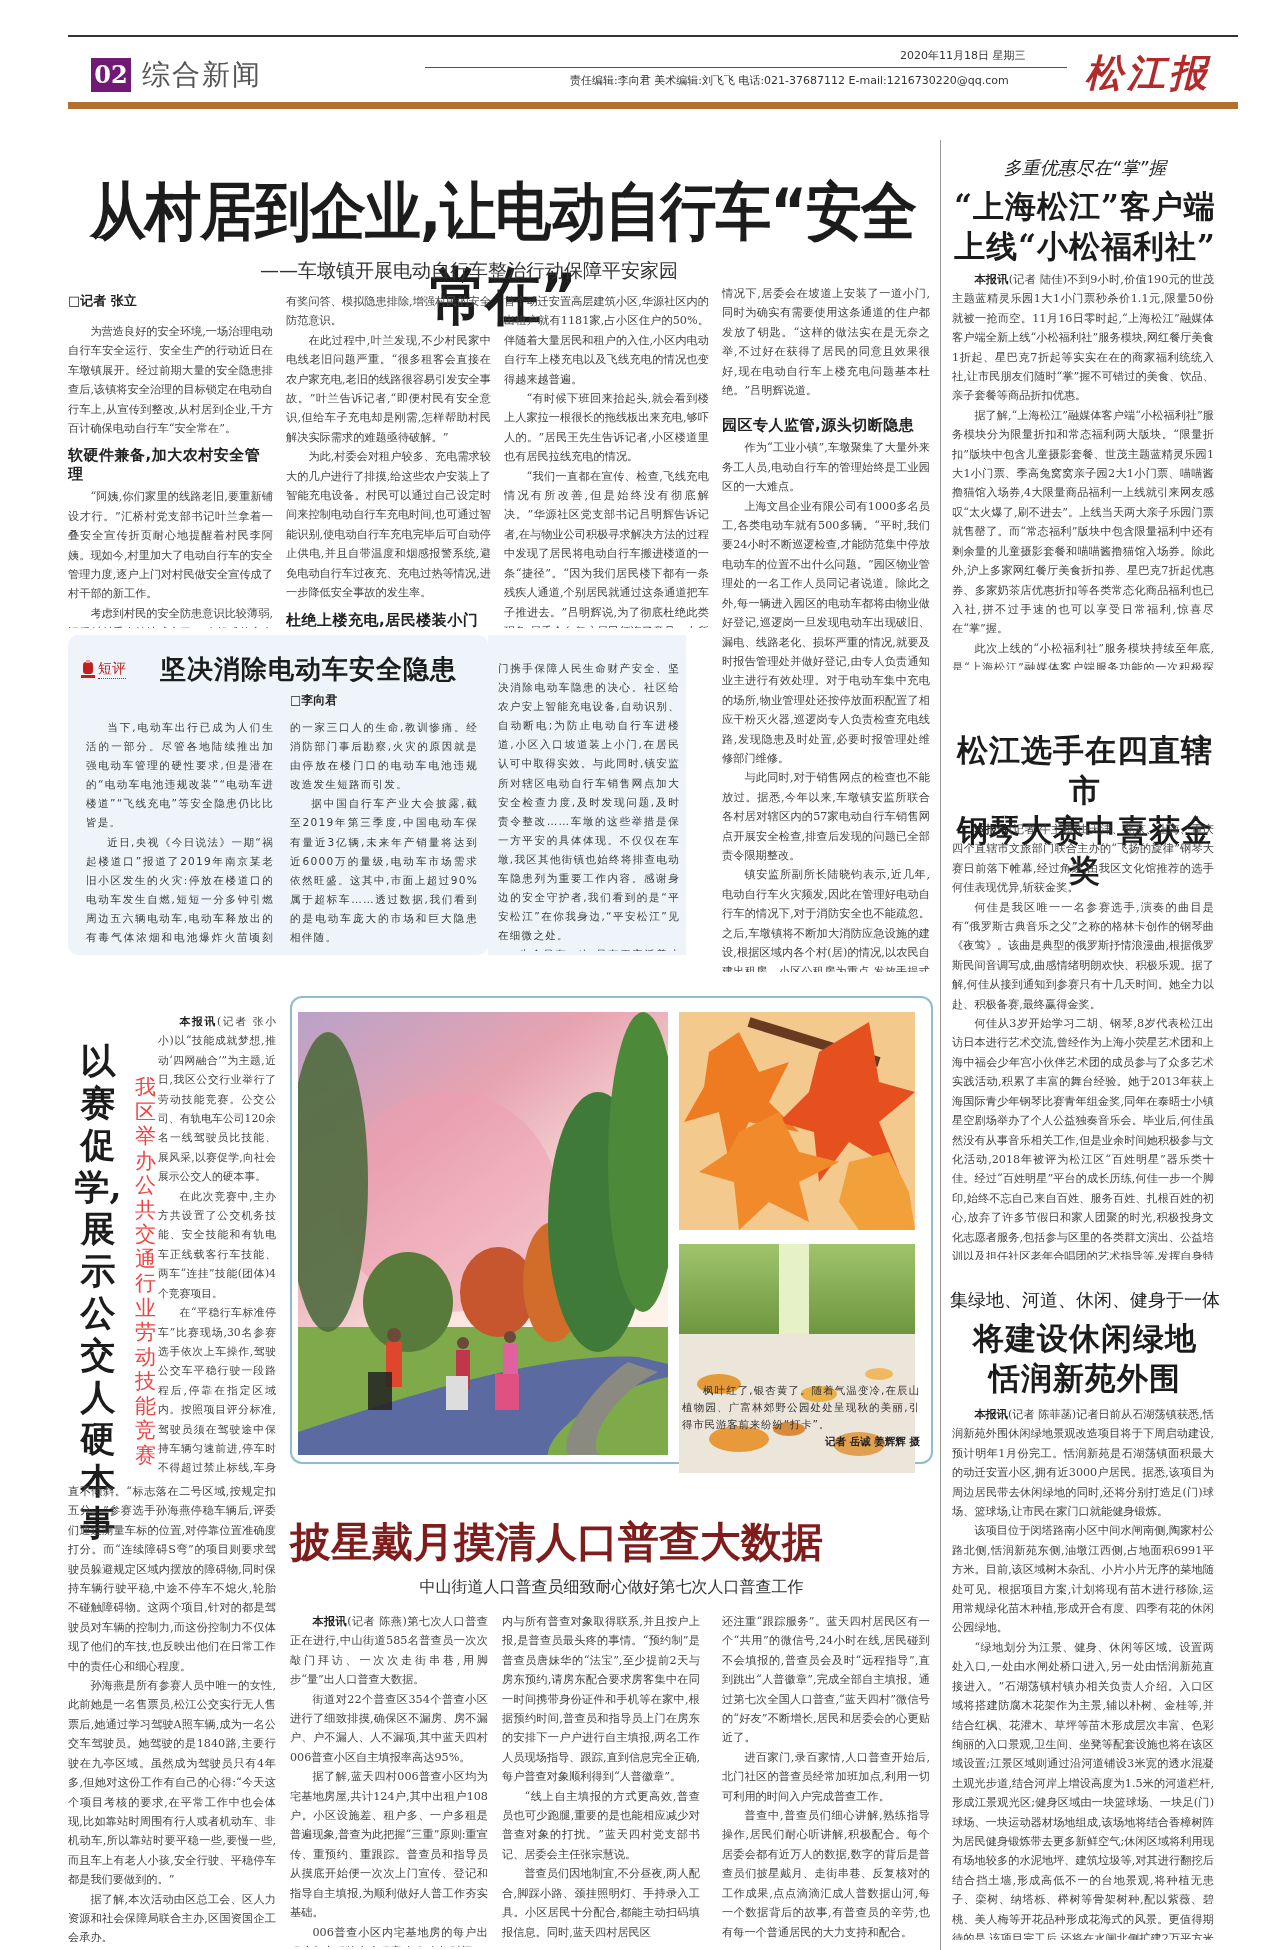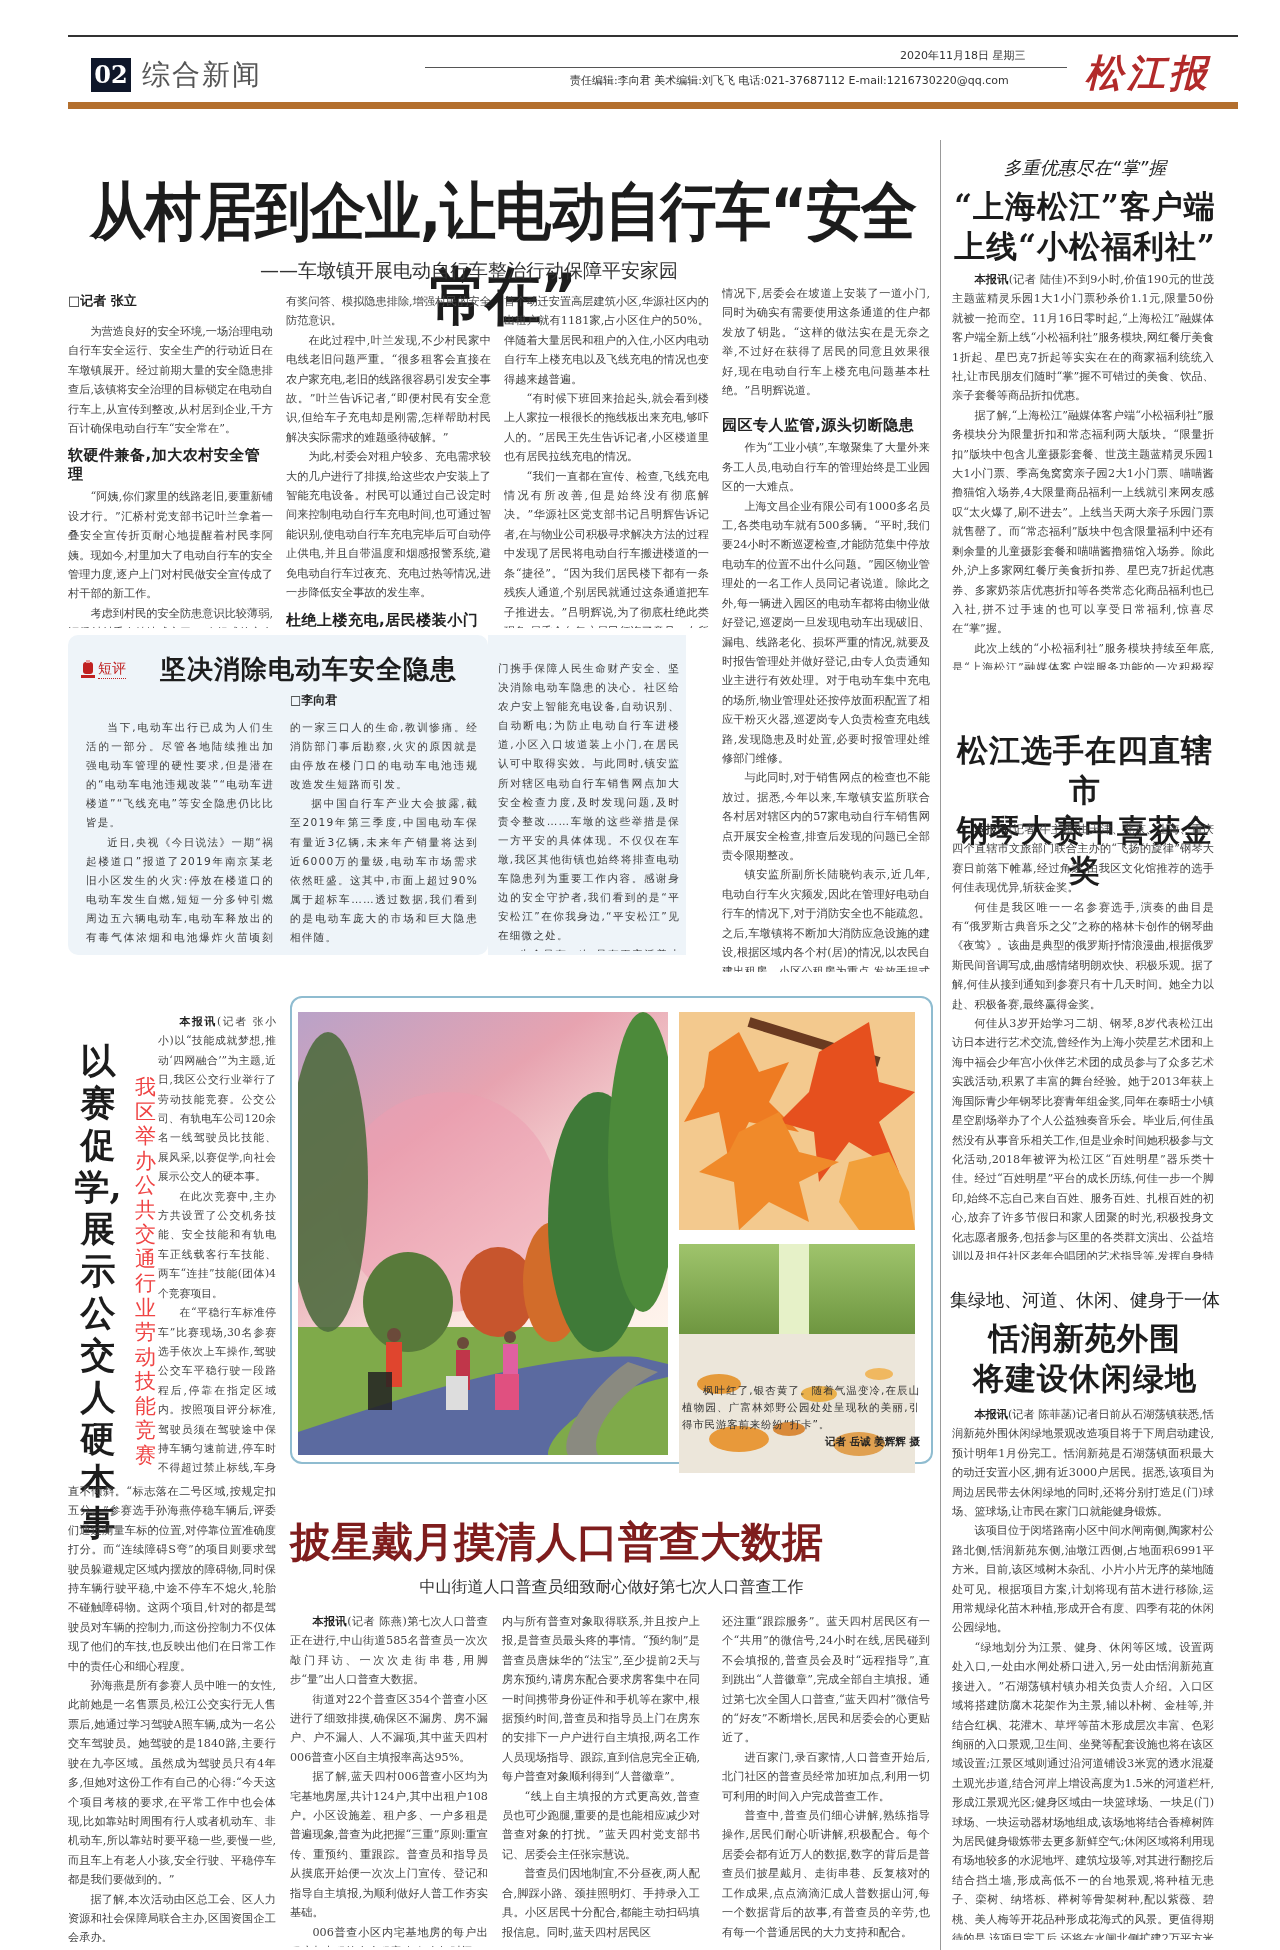--- a/index.html
+++ b/index.html
@@ -7,21 +7,21 @@
   body{position:relative;font-family:"DejaVu Serif","Liberation Serif",serif;color:#3a3a3a;}
   .abs{position:absolute;}
   p{font-size:11.2px;line-height:19.4px;text-indent:2em;text-align:justify;color:#444;}
   p.noind{text-indent:0;}
   .lead{font-weight:bold;color:#222;}
   .sub-h{font-family:"DejaVu Sans","Liberation Sans",sans-serif;font-weight:bold;font-size:15px;color:#222;margin:8px 0 3px;letter-spacing:0.5px;}
   .col{position:absolute;overflow:hidden;}
 
   
   .topline{left:68px;top:35px;width:1170px;height:2px;background:#333;}
-  .sec-num{left:91px;top:58px;width:40px;height:34px;background:#0f172a;color:#fff;font-family:"DejaVu Serif","Liberation Serif",serif;font-size:24px;font-weight:bold;line-height:34px;text-align:center;}
+  .sec-num{left:91px;top:58px;width:40px;height:34px;background:#701a75;color:#fff;font-family:"DejaVu Serif","Liberation Serif",serif;font-size:24px;font-weight:bold;line-height:34px;text-align:center;}
   .sec-title{left:142px;top:56px;font-size:28px;color:#555;font-family:"DejaVu Serif","Liberation Serif",serif;letter-spacing:2px;}
   .date{left:900px;top:48px;font-family:"DejaVu Sans","Liberation Sans",sans-serif;font-size:11px;color:#333;}
   .midline{left:425px;top:67px;width:642px;height:1px;background:#555;}
   .editors{left:570px;top:73px;font-family:"DejaVu Sans","Liberation Sans",sans-serif;font-size:11px;color:#333;white-space:nowrap;}
   .logo{left:1085px;top:48px;font-family:"DejaVu Serif","Liberation Serif",serif;font-size:38px;font-weight:bold;font-style:italic;color:#b22a2a;letter-spacing:4px;}
   .brownbar{left:68px;top:102px;width:1170px;height:7px;background:#b36f2e;}
 
   
   .hl1{left:68px;top:170px;width:870px;text-align:center;font-family:"DejaVu Sans","Liberation Sans",sans-serif;font-weight:bold;font-size:56px;color:#1c1c1c;letter-spacing:-1px;transform:scaleY(1.12);transform-origin:top;}
   .hl1-sub{left:260px;top:258px;font-family:"DejaVu Sans","Liberation Sans",sans-serif;font-size:19px;color:#333;}
@@ -146,22 +146,22 @@
   <div>钢琴大赛中喜获金奖</div>
 </div>
 <div class="col" style="left:952px;top:820px;width:262px;height:440px;">
   <p><span class="lead">本报讯</span><span>(记者  牛主超)由天津、北京、上海、重庆四个直辖市文旅部门联合主办的“飞扬的旋律”钢琴大赛日前落下帷幕,经过角逐,由我区文化馆推荐的选手何佳表现优异,斩获金奖。</span></p>
   <p>何佳是我区唯一一名参赛选手,演奏的曲目是有“俄罗斯古典音乐之父”之称的格林卡创作的钢琴曲《夜莺》。该曲是典型的俄罗斯抒情浪漫曲,根据俄罗斯民间音调写成,曲感情绪明朗欢快、积极乐观。据了解,何佳从接到通知到参赛只有十几天时间。她全力以赴、积极备赛,最终赢得金奖。</p>
   <p>何佳从3岁开始学习二胡、钢琴,8岁代表松江出访日本进行艺术交流,曾经作为上海小荧星艺术团和上海中福会少年宫小伙伴艺术团的成员参与了众多艺术实践活动,积累了丰富的舞台经验。她于2013年获上海国际青少年钢琴比赛青年组金奖,同年在泰晤士小镇星空剧场举办了个人公益独奏音乐会。毕业后,何佳虽然没有从事音乐相关工作,但是业余时间她积极参与文化活动,2018年被评为松江区“百姓明星”器乐类十佳。经过“百姓明星”平台的成长历练,何佳一步一个脚印,始终不忘自己来自百姓、服务百姓、扎根百姓的初心,放弃了许多节假日和家人团聚的时光,积极投身文化志愿者服务,包括参与区里的各类群文演出、公益培训以及担任社区老年合唱团的艺术指导等,发挥自身特长,把更多的时间和精力奉献给了社会。</p>
 </div>
 
 <div class="abs kicker" style="left:950px;top:1288px;width:270px;">集绿地、河道、休闲、健身于一体</div>
 <div class="abs rhl" style="left:950px;top:1318px;width:270px;">
+  <div>将建设休闲绿地</div>
   <div>恬润新苑外围</div>
-  <div>将建设休闲绿地</div>
 </div>
 <div class="col" style="left:952px;top:1405px;width:262px;height:535px;">
   <p><span class="lead">本报讯</span><span>(记者  陈菲菡)记者日前从石湖荡镇获悉,恬润新苑外围休闲绿地景观改造项目将于下周启动建设,预计明年1月份完工。恬润新苑是石湖荡镇面积最大的动迁安置小区,拥有近3000户居民。据悉,该项目为周边居民带去休闲绿地的同时,还将分别打造足(门)球场、篮球场,让市民在家门口就能健身锻炼。</span></p>
   <p>该项目位于闵塔路南小区中间水闸南侧,陶家村公路北侧,恬润新苑东侧,油墩江西侧,占地面积6991平方米。目前,该区域树木杂乱、小片小片无序的菜地随处可见。根据项目方案,计划将现有苗木进行移除,运用常规绿化苗木种植,形成开合有度、四季有花的休闲公园绿地。</p>
   <p>“绿地划分为江景、健身、休闲等区域。设置两处入口,一处由水闸处桥口进入,另一处由恬润新苑直接进入。”石湖荡镇村镇办相关负责人介绍。入口区域将搭建防腐木花架作为主景,辅以朴树、金桂等,并结合红枫、花灌木、草坪等苗木形成层次丰富、色彩绚丽的入口景观,卫生间、坐凳等配套设施也将在该区域设置;江景区域则通过沿河道铺设3米宽的透水混凝土观光步道,结合河岸上增设高度为1.5米的河道栏杆,形成江景观光区;健身区域由一块篮球场、一块足(门)球场、一块运动器材场地组成,该场地将结合香樟树阵为居民健身锻炼带去更多新鲜空气;休闲区域将利用现有场地较多的水泥地坪、建筑垃圾等,对其进行翻挖后结合挡土墙,形成高低不一的台地景观,将种植无患子、栾树、纳塔栎、榉树等骨架树种,配以紫薇、碧桃、美人梅等开花品种形成花海式的风景。更值得期待的是,该项目完工后,还将在水闸北侧扩建2万平方米的绿地,届时,绿地景观将进一步延伸。</p>
 </div>
 
 <div class="abs vhl">以赛促学,展示公交人硬本事</div>
 <div class="abs vhl2">我区举办公共交通行业劳动技能竞赛</div>
 <div class="col" style="left:158px;top:1012px;width:118px;height:470px;">

